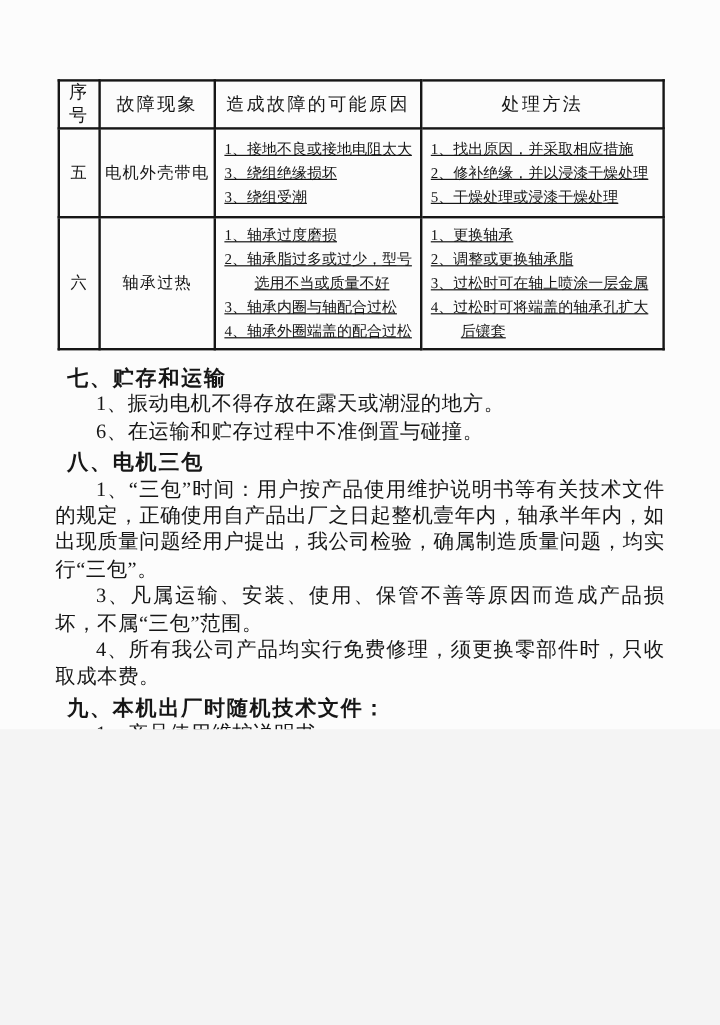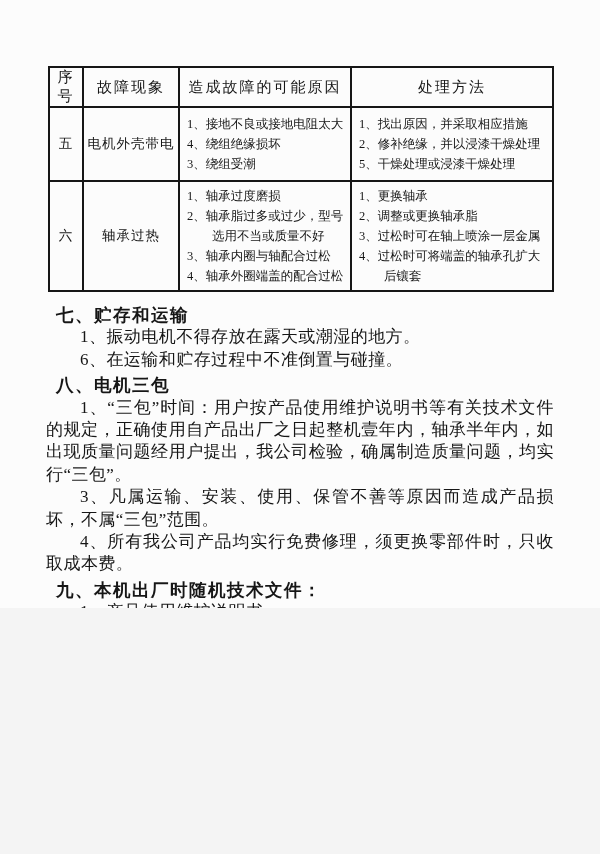--- a/index.html
+++ b/index.html
@@ -36,20 +36,21 @@
   }
   td.c-center {
     text-align: center;
     font-size: 13.5px;
     letter-spacing: 1px;
   }
   td.c-list {
     font-size: 12.5px;
     line-height: 20px;
     padding: 4px 2px 4px 7px;
+    text-decoration: underline;
   }
   td.c-list .hang {
     text-indent: -2em;
     padding-left: 2em;
   }
   tr.row-5 { height: 74px; }
   tr.row-6 { height: 101px; }
 
   
   .content {
@@ -100,21 +101,21 @@
         <th>造成故障的可能原因</th>
         <th>处理方法</th>
       </tr>
     </thead>
     <tbody>
       <tr class="row-5">
         <td class="c-center">五</td>
         <td class="c-center">电机外壳带电</td>
         <td class="c-list">
           <div class="hang">1、接地不良或接地电阻太大</div>
-          <div class="hang">4、绕组绝缘损坏</div>
+          <div class="hang">3、绕组绝缘损坏</div>
           <div class="hang">3、绕组受潮</div>
         </td>
         <td class="c-list">
           <div class="hang">1、找出原因，并采取相应措施</div>
           <div class="hang">2、修补绝缘，并以浸漆干燥处理</div>
           <div class="hang">5、干燥处理或浸漆干燥处理</div>
         </td>
       </tr>
       <tr class="row-6">
         <td class="c-center">六</td>

